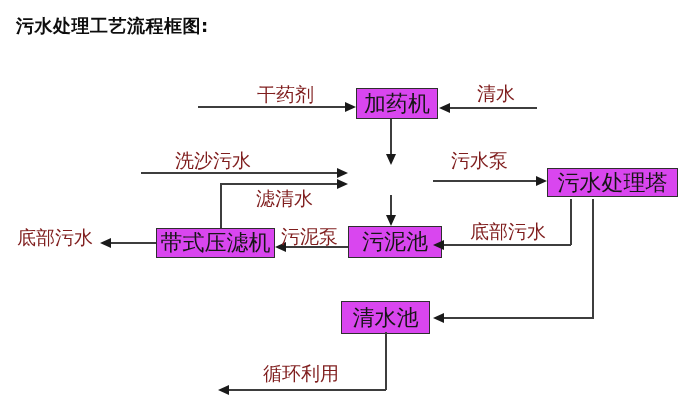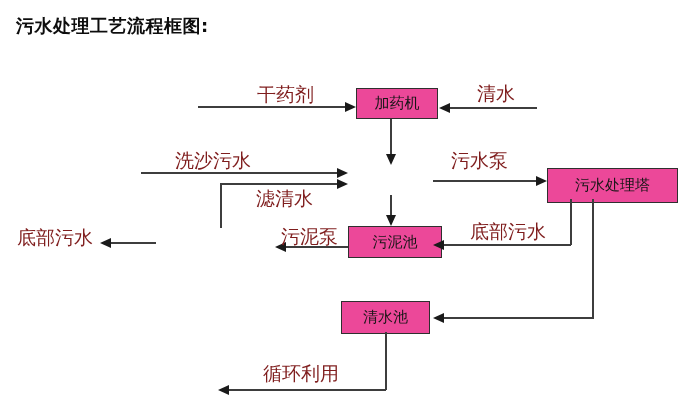--- a/index.html
+++ b/index.html
@@ -6,44 +6,45 @@
   .canvas{
     position:relative;width:700px;height:420px;background:#ffffff;
     font-family:"DejaVu Sans","Liberation Sans",sans-serif;
     color:#111111;overflow:hidden;
   }
   .title{
     position:absolute;left:16px;top:14px;margin:0;
     font-size:18px;font-weight:bold;color:#0d0d0d;letter-spacing:0.5px;
   }
   .node{
-    position:absolute;border:1.5px solid #2f2f2f;background:#ec4899;
+    position:absolute;border:1.5px solid #2f2f2f;background:#d946ef;
     display:flex;align-items:center;justify-content:center;
-    font-size:15px;color:#161616;box-sizing:border-box;white-space:nowrap;
+    font-size:22px;color:#161616;box-sizing:border-box;white-space:nowrap;
   }
   .elabel{
     position:absolute;font-size:19px;color:#7f1d1d;white-space:nowrap;line-height:20px;
   }
   .hline{position:absolute;height:1.5px;background:#3d3d3d;}
   .vline{position:absolute;width:1.5px;background:#3d3d3d;}
   .arr{position:absolute;width:0;height:0;}
   .arr-r{border-top:5px solid transparent;border-bottom:5px solid transparent;border-left:11px solid #1a1a1a;}
   .arr-l{border-top:5px solid transparent;border-bottom:5px solid transparent;border-right:11px solid #1a1a1a;}
   .arr-d{border-left:5px solid transparent;border-right:5px solid transparent;border-top:11px solid #1a1a1a;}
 </style>
 </head>
 <body>
 
 <div class="canvas">
 
   <h1 class="title">污水处理工艺流程框图:</h1>
 
   <div class="node" style="left:356px;top:88px;width:82px;height:31px">加药机</div>
-  <div class="node" style="left:547px;top:168px;width:131px;height:35px">污水处理塔</div>
+  <div class="node" style="left:547px;top:168px;width:131px;height:29px">污水处理塔</div>
   <div class="node" style="left:348px;top:226px;width:94px;height:32px">污泥池</div>
+  <div class="node" style="left:156px;top:228px;width:119px;height:30px">带式压滤机</div>
   <div class="node" style="left:341px;top:301px;width:89px;height:33px">清水池</div>
 
   <div class="hline" style="left:198px;top:106px;width:147px"></div>
   <div class="arr arr-r" style="left:345px;top:102px"></div>
   <div class="elabel" style="left:257px;top:84px">干药剂</div>
 
   <div class="hline" style="left:450px;top:107px;width:87px"></div>
   <div class="arr arr-l" style="left:439px;top:103px"></div>
   <div class="elabel" style="left:477px;top:83px">清水</div>
 

